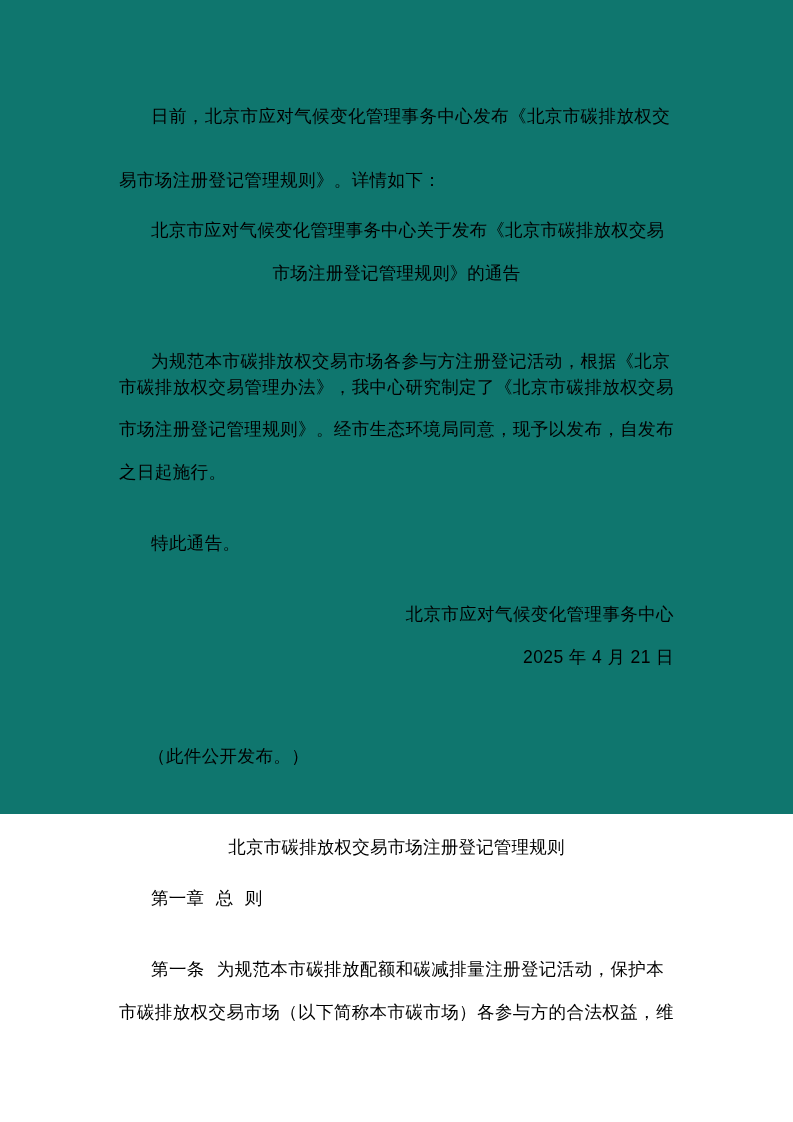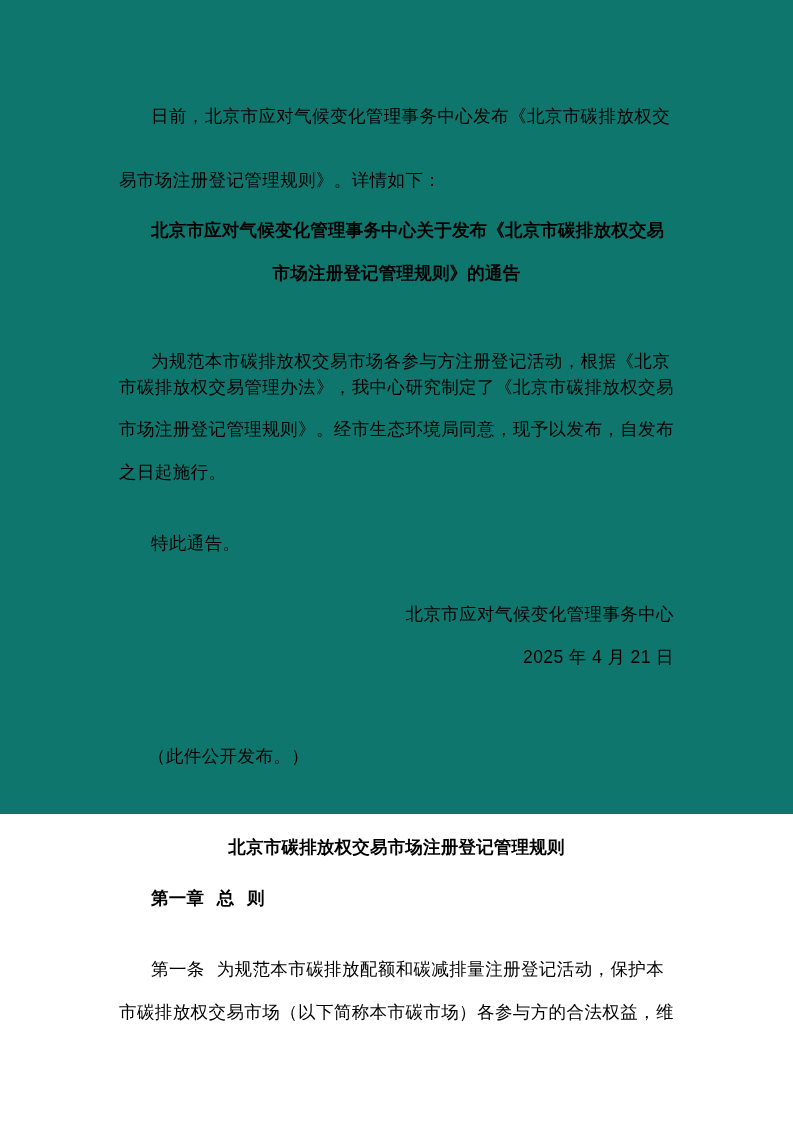--- a/index.html
+++ b/index.html
@@ -25,21 +25,21 @@
     }
     .line {
       position: absolute;
       font-size: 17.5px;
       line-height: 22px;
       white-space: nowrap;
       letter-spacing: 0.4px;
     }
     .bold {
       font-family: "DejaVu Sans", "Liberation Sans", sans-serif;
-      font-weight: bold;
+      font-weight: normal;
       letter-spacing: 0.2px;
     }
     .sans {
       font-family: "Liberation Sans", "DejaVu Sans", sans-serif;
     }
     .right {
       right: 119px;
       text-align: center;
     }
     .center {

